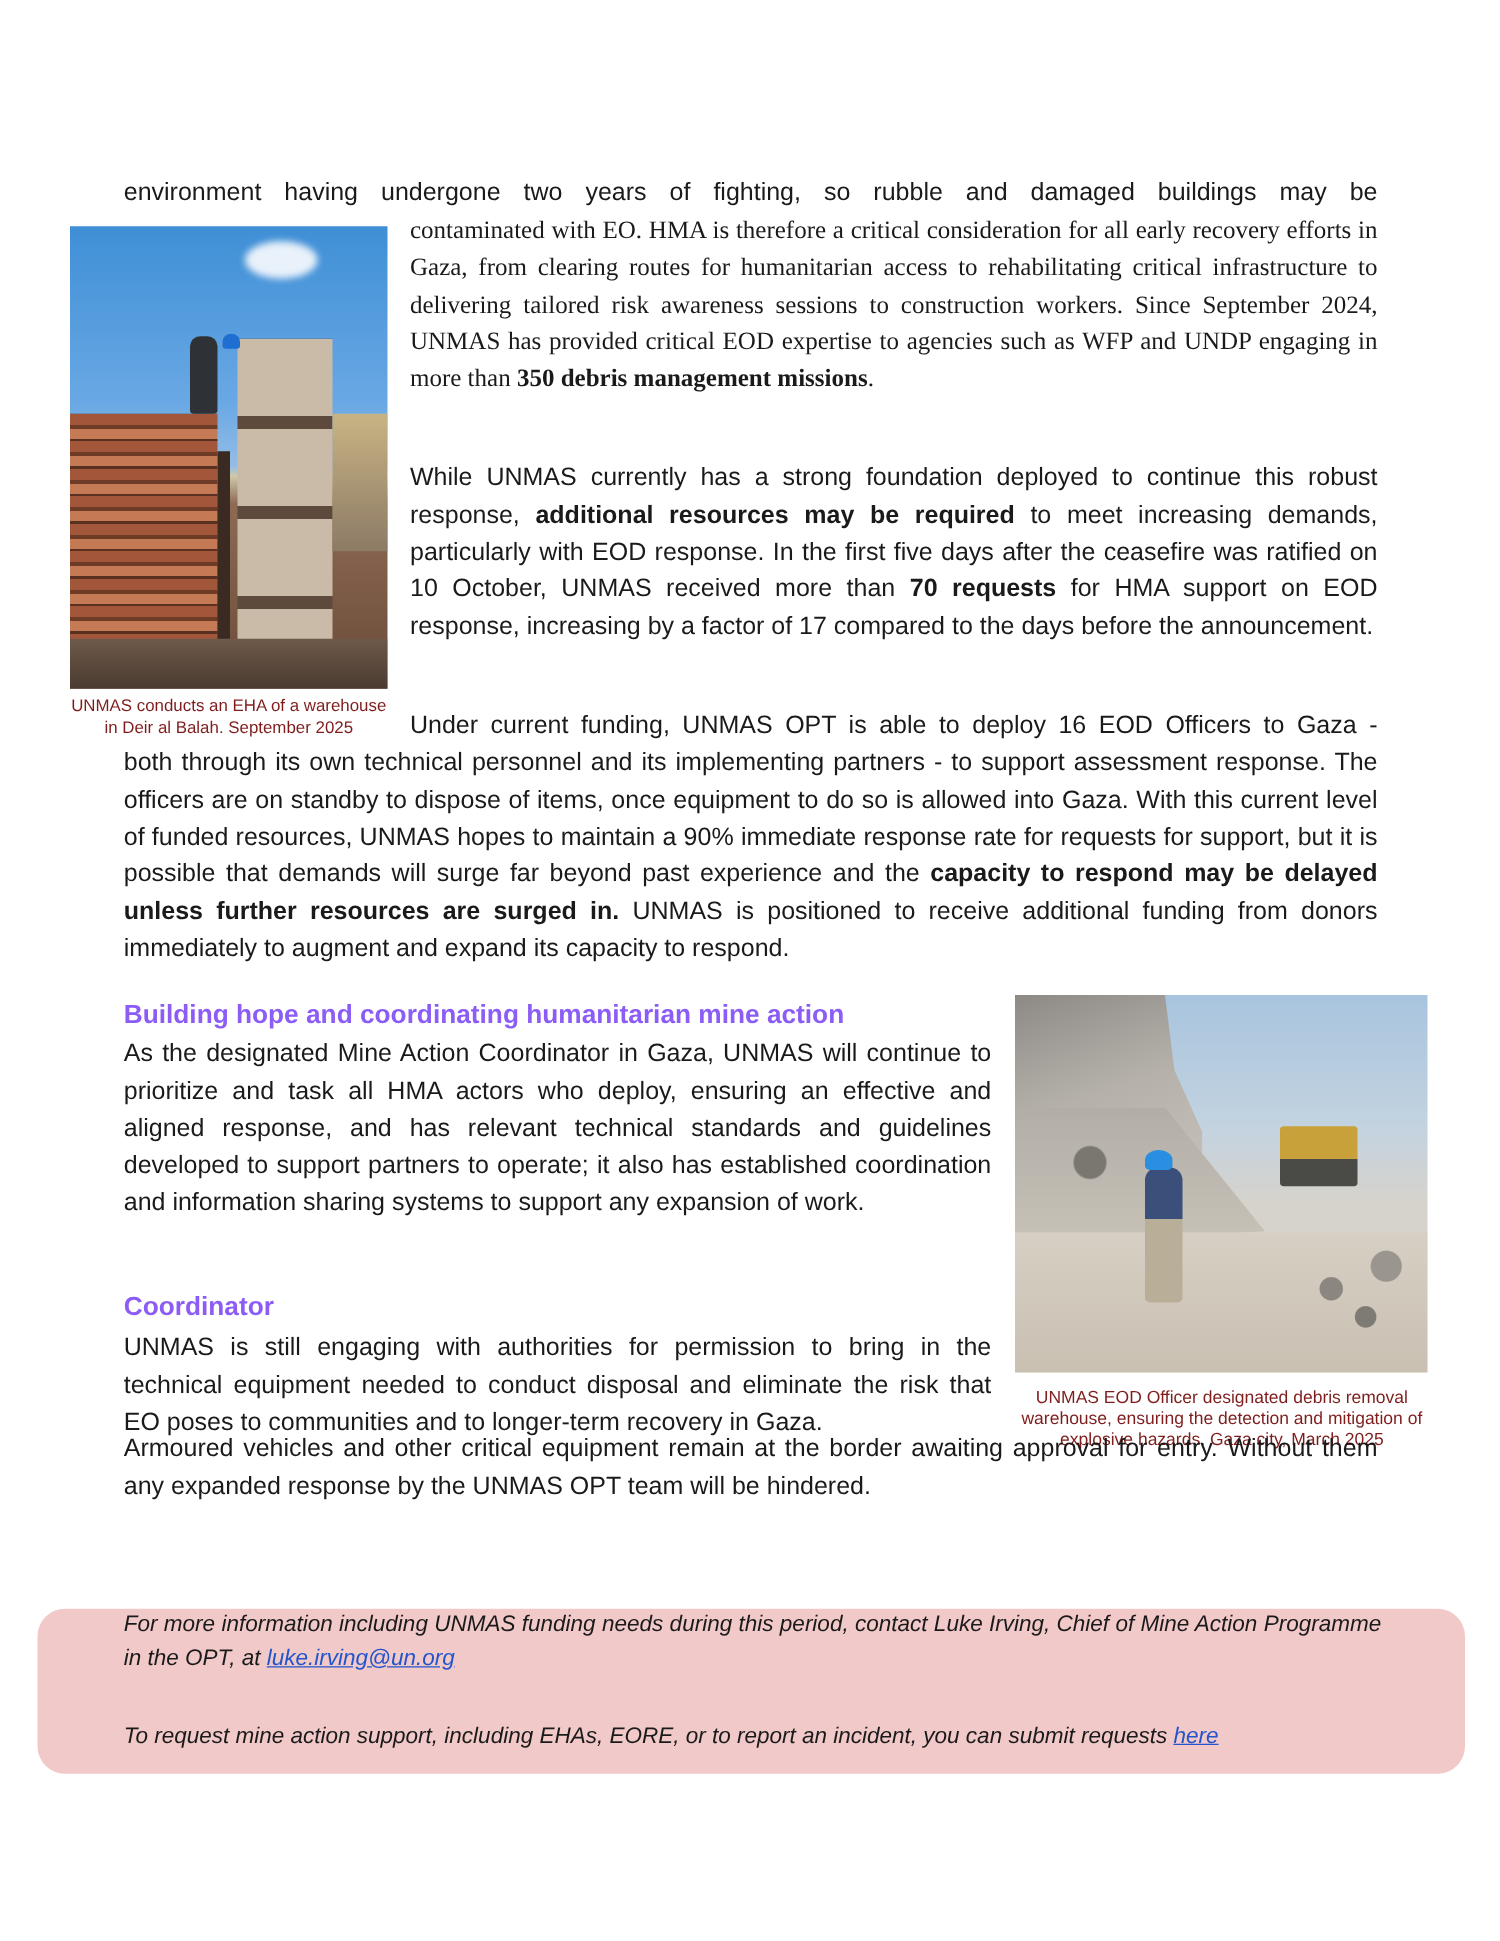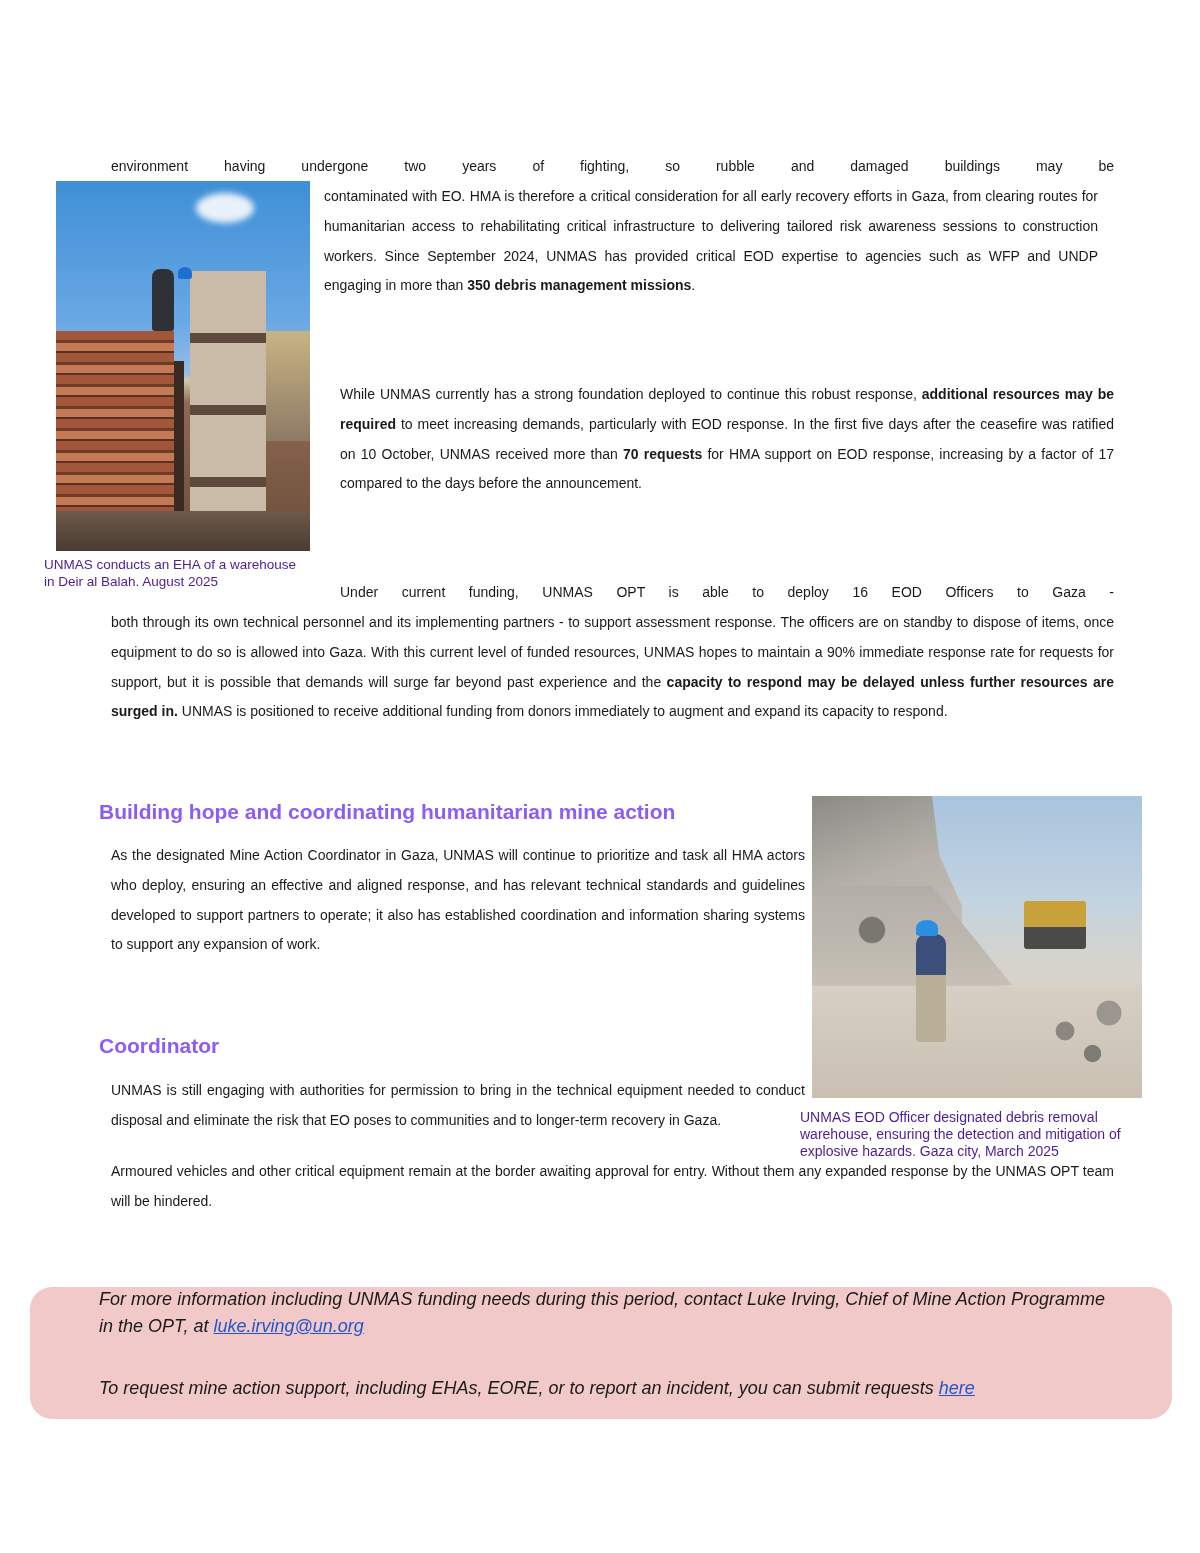--- a/index.html
+++ b/index.html
@@ -3,41 +3,41 @@
 <meta charset="utf-8">
 <style>
   html, body { margin: 0; padding: 0; background: #ffffff; }
   body {
     width: 1200px; height: 1553px; position: relative; overflow: hidden;
     font-family: "Liberation Sans", "DejaVu Sans", sans-serif;
     color: #1a1a1a;
   }
   .p {
     position: absolute;
-    font-size: 14px;
+    font-size: 20px;
     line-height: 29.8px;
     text-align: justify;
     text-align-last: auto;
-    margin: 12px;
+    margin: 0;
   }
   .p b { font-weight: 700; }
   .h {
     position: absolute;
     font-size: 21px;
     font-weight: 700;
     color: #8b5cf6;
     margin: 0;
     line-height: 28px;
   }
   .caption {
     position: absolute;
     font-size: 13.5px;
     line-height: 16.5px;
-    text-align: left;
-    color: #4c1d95;
+    text-align: center;
+    color: #7f1d1d;
   }
   .photo { position: absolute; overflow: hidden; }
 
   
   .photo1 {
     left: 56px; top: 181px; width: 254px; height: 370px;
     background: linear-gradient(180deg, #3f8fd6 0%, #69a8e4 38%, #94bde6 52%, #cfc9a8 54%, #8d6a54 60%, #6a4a38 100%);
   }
   .photo1 .cloud { position:absolute; left:140px; top:12px; width:58px; height:30px; background:#e9f1fa; border-radius:50%; filter: blur(3px); }
   .photo1 .stackL { position:absolute; left:0; top:150px; width:118px; height:195px;
@@ -85,24 +85,24 @@
   <div class="stackL"></div>
   <div class="stackC"></div>
   <div class="boxes"></div>
   <div class="right"></div>
   <div class="ground"></div>
   <div class="man"></div>
   <div class="helmet"></div>
 </div>
 <div class="caption" style="left:44px; top:557px; width:278px;">
   <div>UNMAS conducts an EHA of a warehouse</div>
-  <div>in Deir al Balah. August 2025</div>
+  <div>in Deir al Balah. September 2025</div>
 </div>
 
-<p class="p" style="left:312px; top:170px; width:774px;">
+<p class="p" style="left:328px; top:170px; width:774px;font-family:Liberation Serif, serif;">
   <span>contaminated with EO. HMA is therefore a critical consideration for all early recovery efforts in Gaza, from clearing routes for humanitarian access to rehabilitating critical infrastructure to delivering tailored risk awareness sessions to construction workers. Since September 2024, UNMAS has provided critical EOD expertise to agencies such as WFP and UNDP engaging in more than </span><b>350 debris management missions</b><span>.</span>
 </p>
 
 <p class="p" style="left:328px; top:368px; width:774px;">
   <span>While UNMAS currently has a strong foundation deployed to continue this robust response, </span><b>additional resources may be required</b><span> to meet increasing demands, particularly with EOD response. In the first five days after the ceasefire was ratified on 10 October, UNMAS received more than </span><b>70 requests</b><span> for HMA support on EOD response, increasing by a factor of 17 compared to the days before the announcement.</span>
 </p>
 
 <p class="p" style="left:328px; top:566px; width:774px; text-align-last: justify;">Under current funding, UNMAS OPT is able to deploy 16 EOD Officers to Gaza -</p>
 <p class="p" style="left:99px; top:596px; width:1003px;">
   <span>both through its own technical personnel and its implementing partners - to support assessment response. The officers are on standby to dispose of items, once equipment to do so is allowed into Gaza. With this current level of funded resources, UNMAS hopes to maintain a 90% immediate response rate for requests for support, but it is possible that demands will surge far beyond past experience and the </span><b>capacity to respond may be delayed unless further resources are surged in.</b><span> UNMAS is positioned to receive additional funding from donors immediately to augment and expand its capacity to respond.</span>

